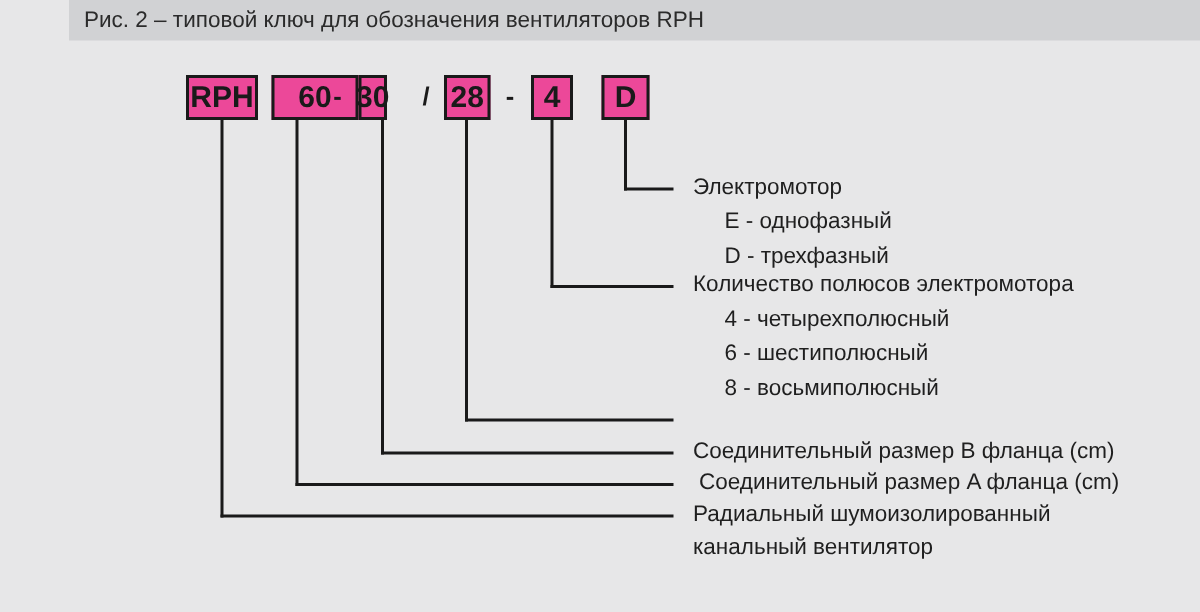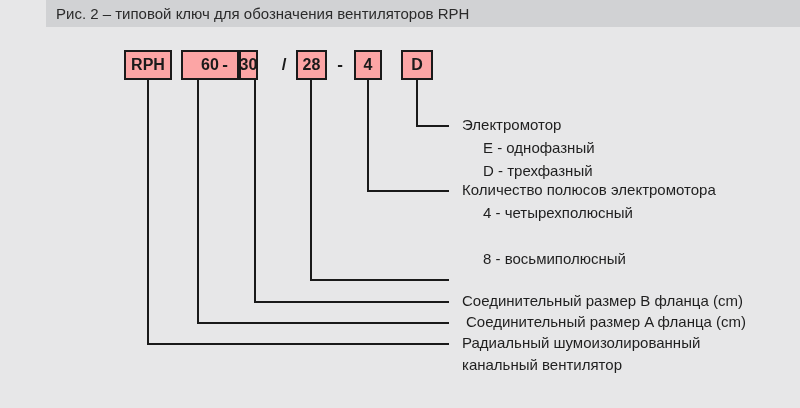--- a/index.html
+++ b/index.html
@@ -28,26 +28,26 @@
   .caption-text {
     padding-left: 10px;
     font-size: 15px;
     color: #2b2b2b;
     white-space: nowrap;
   }
   .code-box {
     position: absolute;
     top: 50px;
     height: 30px;
-    background: #fca5a5;
+    background: #ec4899;
     border: 2px solid #1a1a1a;
     display: flex;
     align-items: center;
     justify-content: center;
-    font-size: 16px;
+    font-size: 20px;
     font-weight: bold;
     color: #1a1a1a;
   }
   .sep {
     position: absolute;
     top: 50px;
     height: 30px;
     line-height: 30px;
     width: 18px;
     text-align: center;
@@ -98,19 +98,20 @@
   <div class="connector" style="left:208px;top:80px;width:195px;height:223px"></div>
   <div class="connector" style="left:151px;top:80px;width:252px;height:244px"></div>
   <div class="connector" style="left:101px;top:80px;width:302px;height:265px"></div>
 
   <div class="lbl head" style="left:416px;top:114px">Электромотор</div>
   <div class="lbl" style="left:437px;top:137px">E - однофазный</div>
   <div class="lbl" style="left:437px;top:160px">D - трехфазный</div>
 
   <div class="lbl head" style="left:416px;top:179px">Количество полюсов электромотора</div>
   <div class="lbl" style="left:437px;top:202px">4 - четырехполюсный</div>
+  <div class="lbl" style="left:437px;top:225px">6 - шестиполюсный</div>
   <div class="lbl" style="left:437px;top:248px">8 - восьмиполюсный</div>
 
   <div class="lbl head" style="left:416px;top:290px">Соединительный размер B фланца (cm)</div>
   <div class="lbl head" style="left:420px;top:311px">Соединительный размер A фланца (cm)</div>
   <div class="lbl head wrap" style="left:416px;top:332px">Радиальный шумоизолированный канальный вентилятор</div>
 
 </div>
 
 </body></html>

